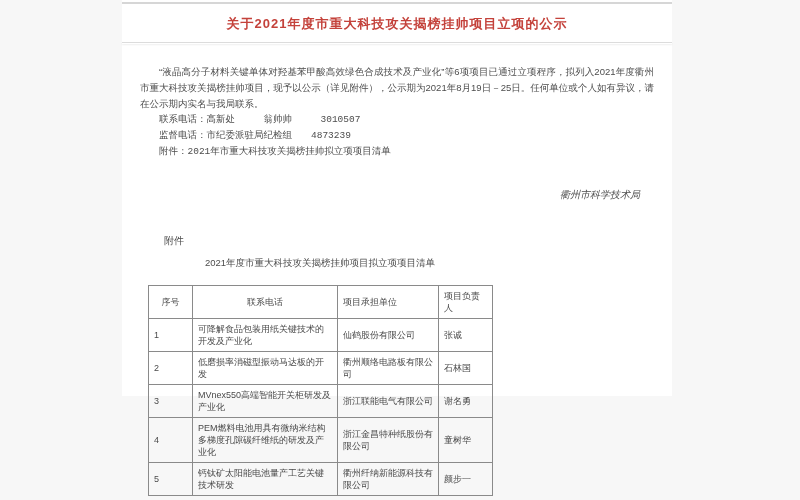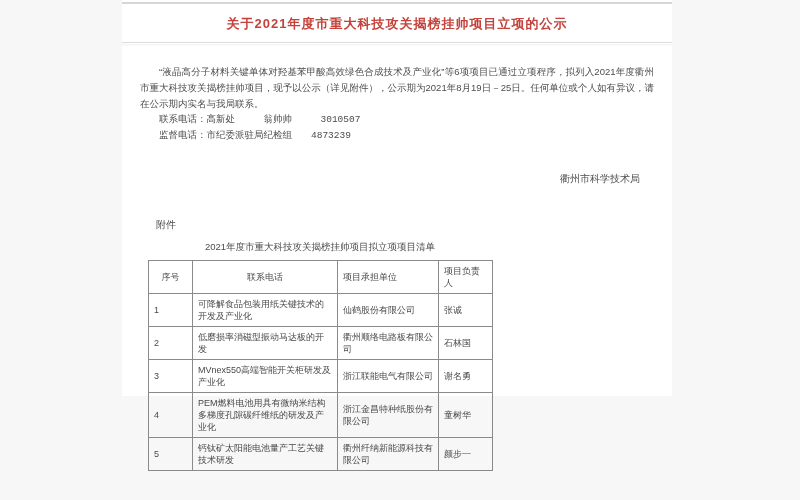--- a/index.html
+++ b/index.html
@@ -48,38 +48,38 @@
     white-space: pre-wrap;
     font-family: Liberation Mono, monospace;
   }
   .signature {
     margin-top: 26px;
     text-align: right;
     font-size: 10px;
     line-height: 17px;
     color: #4d4d4d;
   }
-  .signature .agency { padding-right: 14px; }
+  .signature .agency { padding-right: 14px; font-style: italic; }
   .signature .date   { padding-right: 25px; }
   .annex-label {
     margin-top: 30px;
-    margin-left: 16px;
+    margin-left: 24px;
     font-size: 10px;
     color: #4d4d4d;
   }
   .table-wrap {
     margin-top: 6px;
     margin-left: 8px;
     width: 344px;
   }
   .table-title {
     text-align: center;
     font-size: 9.5px;
     color: #4d4d4d;
-    margin-bottom: 5px;
+    margin-bottom: 14px;
     white-space: nowrap;
   }
   table.project-table {
     border-collapse: collapse;
     width: 344px;
     table-layout: fixed;
     font-size: 9px;
     color: #4a4a4a;
   }
   table.project-table th,
@@ -107,20 +107,21 @@
   <div class="top-rule"></div>
 
   <h1 class="doc-title">关于2021年度市重大科技攻关揭榜挂帅项目立项的公示</h1>
 
   <div class="title-divider"></div>
 
   <div class="doc-body">
     <p class="doc-paragraph">“液晶高分子材料关键单体对羟基苯甲酸高效绿色合成技术及产业化”等6项项目已通过立项程序，拟列入2021年度衢州市重大科技攻关揭榜挂帅项目，现予以公示（详见附件），公示期为2021年8月19日－25日。任何单位或个人如有异议，请在公示期内实名与我局联系。</p>
     <div class="doc-line">联系电话：高新处　　　翁帅帅　　　3010507</div>
     <div class="doc-line">监督电话：市纪委派驻局纪检组　　4873239</div>
+    <div class="doc-line">附件：2021年市重大科技攻关揭榜挂帅拟立项项目清单</div>
 
     <div class="signature">
       <div class="agency">衢州市科学技术局</div>
     </div>
 
     <div class="annex-label">附件</div>
 
     <div class="table-wrap">
       <div class="table-title">2021年度市重大科技攻关揭榜挂帅项目拟立项项目清单</div>
 

